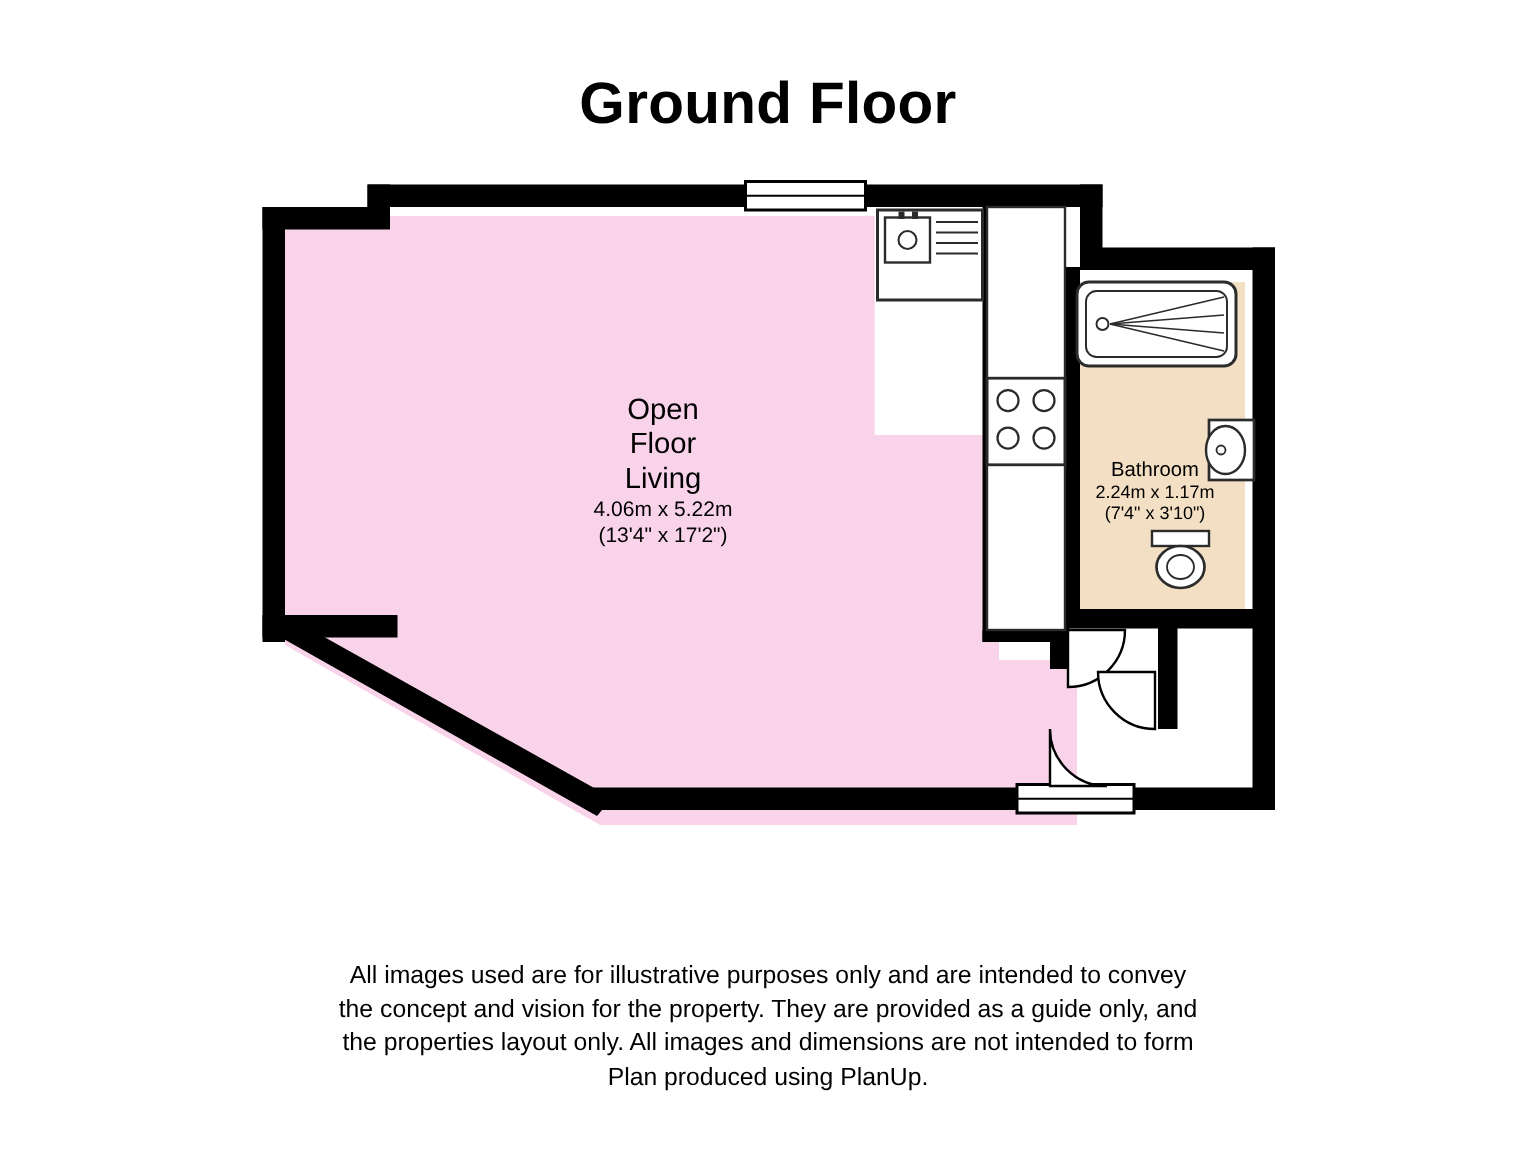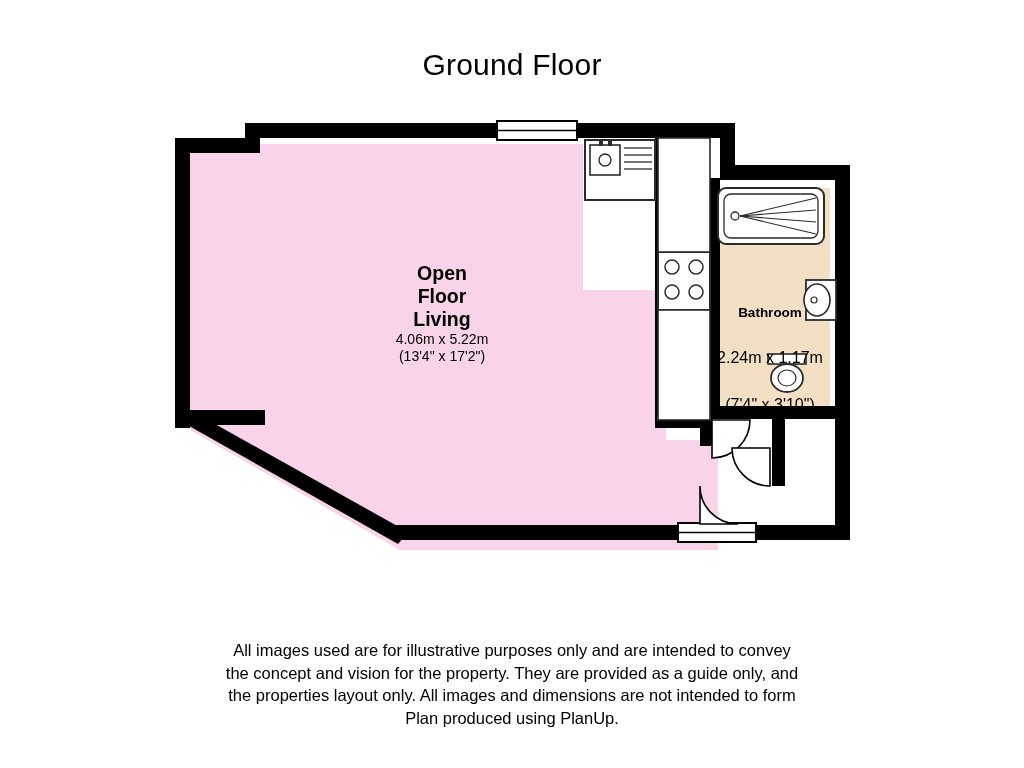--- a/index.html
+++ b/index.html
@@ -15,22 +15,22 @@
     position: relative;
     overflow: hidden;
   }
 
   #title {
     position: absolute;
     top: 48px;
     left: 0;
     width: 1024px;
     text-align: center;
-    font-size: 30px;
-    font-weight: normal;
+    font-size: 39px;
+    font-weight: bold;
     letter-spacing: 0.2px;
   }
 
   #plan {
     position: absolute;
     left: 0;
     top: 110px;
     width: 1024px;
     height: 480px;
   }
@@ -45,21 +45,21 @@
     line-height: 22.5px;
   }
   #disclaimer div { white-space: pre; }
 
   .label-block {
     position: absolute;
     text-align: center;
     line-height: 1.18;
   }
   .label-name {
-    font-weight: bold;
+    font-weight: normal;
     text-align: center;
   }
   .label-dims {
     font-weight: normal;
   }
 
   
   #living-label {
     left: 330px;
     top: 152px;
@@ -68,21 +68,21 @@
   }
   #living-label .label-dims { font-size: 14px; }
 
   
   #bath-label {
     left: 696px;
     top: 195px;
     width: 148px;
     font-size: 13.5px;
   }
-  #bath-label .label-dims { font-size: 16px; margin-top: 28px; }
+  #bath-label .label-dims { font-size: 12px; }
 </style>
 </head>
 <body>
 
 <div id="title">Ground Floor</div>
 
 <div id="plan">
   <svg viewBox="0 0 1024 480" width="1024" height="480">
 
     <g>

